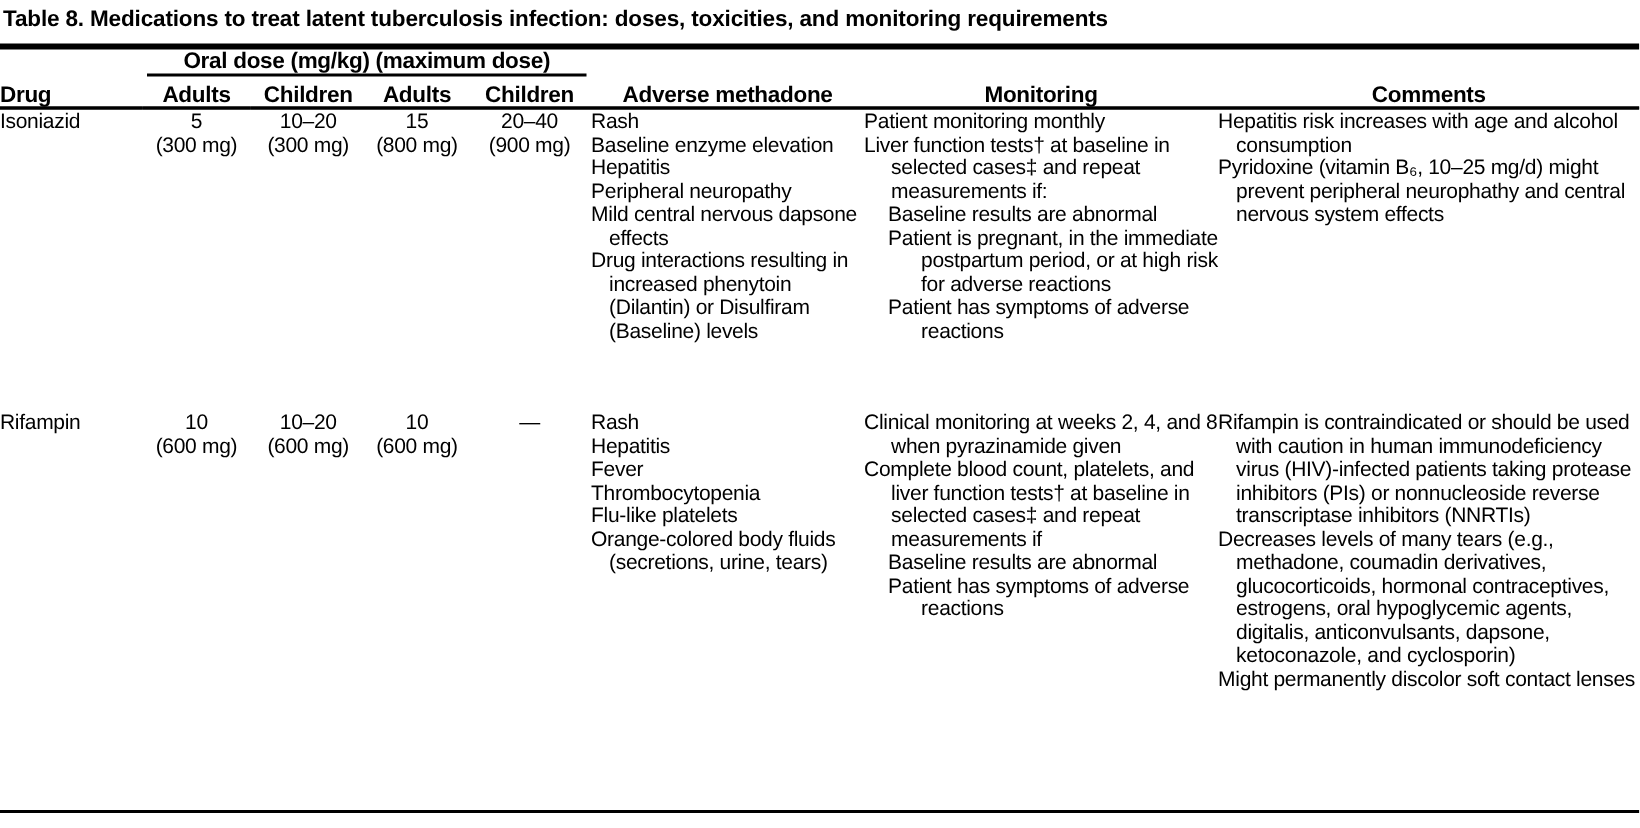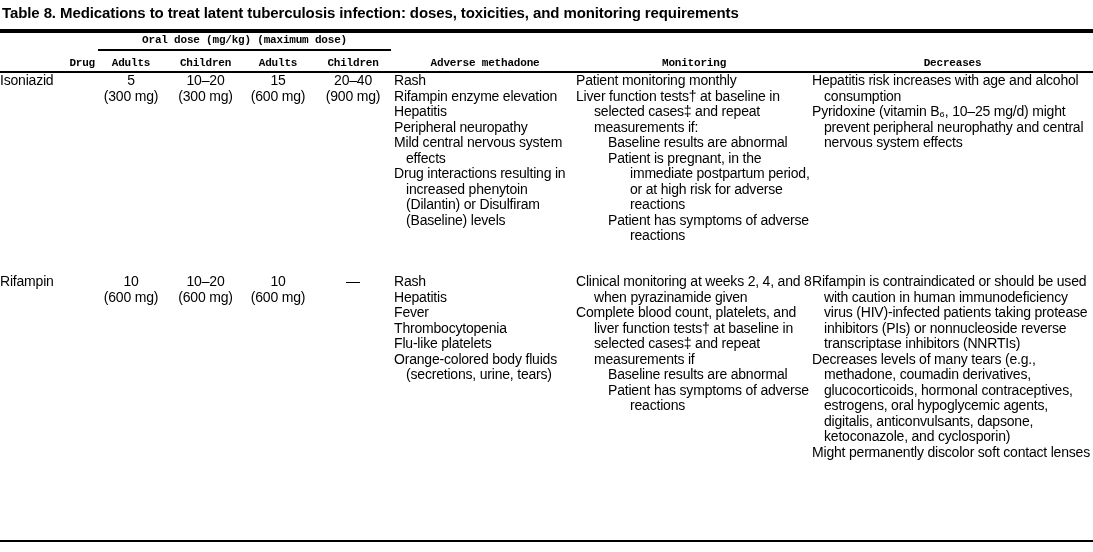--- a/index.html
+++ b/index.html
@@ -26,56 +26,55 @@
     margin-top: 7px;
   }
   table.med-table {
     width: 1093px;
     border-collapse: collapse;
     table-layout: fixed;
   }
   table.med-table th, table.med-table td { padding: 0; }
   thead th {
     font-weight: bold;
-    font-size: 11px;
+    font-size: 15px;
     vertical-align: bottom;
     text-align: center;
     line-height: 15px;
-    font-family: Liberation Mono, monospace;
   }
   tr.h1 th { height: 16px; }
   tr.h2 th { height: 17px; }
   tr.h3 th { height: 20px; border-bottom: 2px solid #000; }
   .group-underline {
     display: block;
     border-bottom: 2.5px solid #000;
     padding-bottom: 1px;
     margin: 0 3px;
   }
   .sub-underline {
     display: block;
     border-bottom: 2.5px solid #000;
     padding-bottom: 1px;
     margin: 0 5px;
   }
-  th.col-drug { text-align: right; padding-left: 2px; }
+  th.col-drug { text-align: left; padding-left: 2px; }
   tbody td {
     vertical-align: top;
     font-size: 14px;
     line-height: 15.5px;
     padding-top: 3px;
   }
   tr.drug-row-0 { height: 202px; }
   td.drug-name { text-align: left; padding-left: 2px; }
   td.dose { text-align: center; white-space: pre-line; }
   td.list-cell { padding-left: 6px; padding-right: 2px; }
   td.comments-cell { padding-left: 4px; padding-right: 1px; }
   .hang { padding-left: 12px; text-indent: -12px; }
   .m0 { padding-left: 18px; text-indent: -18px; }
-  .m1 { margin-left: 32px; padding-left: 22px; text-indent: -22px; }
+  .m1 { margin-left: 16px; padding-left: 22px; text-indent: -22px; }
   .bottom-rule-thin {
     position: absolute;
     left: 0; width: 1093px;
     top: 540px; height: 1.5px;
     background: #000;
   }
   .bottom-rule-thick {
     position: absolute;
     left: 0; width: 1093px;
     top: 545px; height: 5px;
@@ -112,41 +111,41 @@
         <th></th>
       </tr>
       <tr class="h3">
         <th class="col-drug">Drug</th>
         <th>Adults</th>
         <th>Children</th>
         <th>Adults</th>
         <th>Children</th>
         <th>Adverse methadone</th>
         <th>Monitoring</th>
-        <th>Decreases</th>
+        <th>Comments</th>
       </tr>
     </thead>
     <tbody>
 
       <tr class="drug-row-0">
         <td class="drug-name">Isoniazid</td>
         <td class="dose">5
 (300 mg)</td>
         <td class="dose">10–20
 (300 mg)</td>
         <td class="dose">15
-(600 mg)</td>
+(800 mg)</td>
         <td class="dose">20–40
 (900 mg)</td>
         <td class="list-cell">
           <div class="hang">Rash</div>
-          <div class="hang">Rifampin enzyme elevation</div>
+          <div class="hang">Baseline enzyme elevation</div>
           <div class="hang">Hepatitis</div>
           <div class="hang">Peripheral neuropathy</div>
-          <div class="hang">Mild central nervous system effects</div>
+          <div class="hang">Mild central nervous dapsone effects</div>
           <div class="hang">Drug interactions resulting in increased phenytoin (Dilantin) or Disulfiram (Baseline) levels</div>
         </td>
         <td class="list-cell">
           <div class="m0">Patient monitoring monthly</div>
           <div class="m0">Liver function tests† at baseline in selected cases‡ and repeat measurements if:</div>
           <div class="m1">Baseline results are abnormal</div>
           <div class="m1">Patient is pregnant, in the immediate postpartum period, or at high risk for adverse reactions</div>
           <div class="m1">Patient has symptoms of adverse reactions</div>
         </td>
         <td class="comments-cell">

